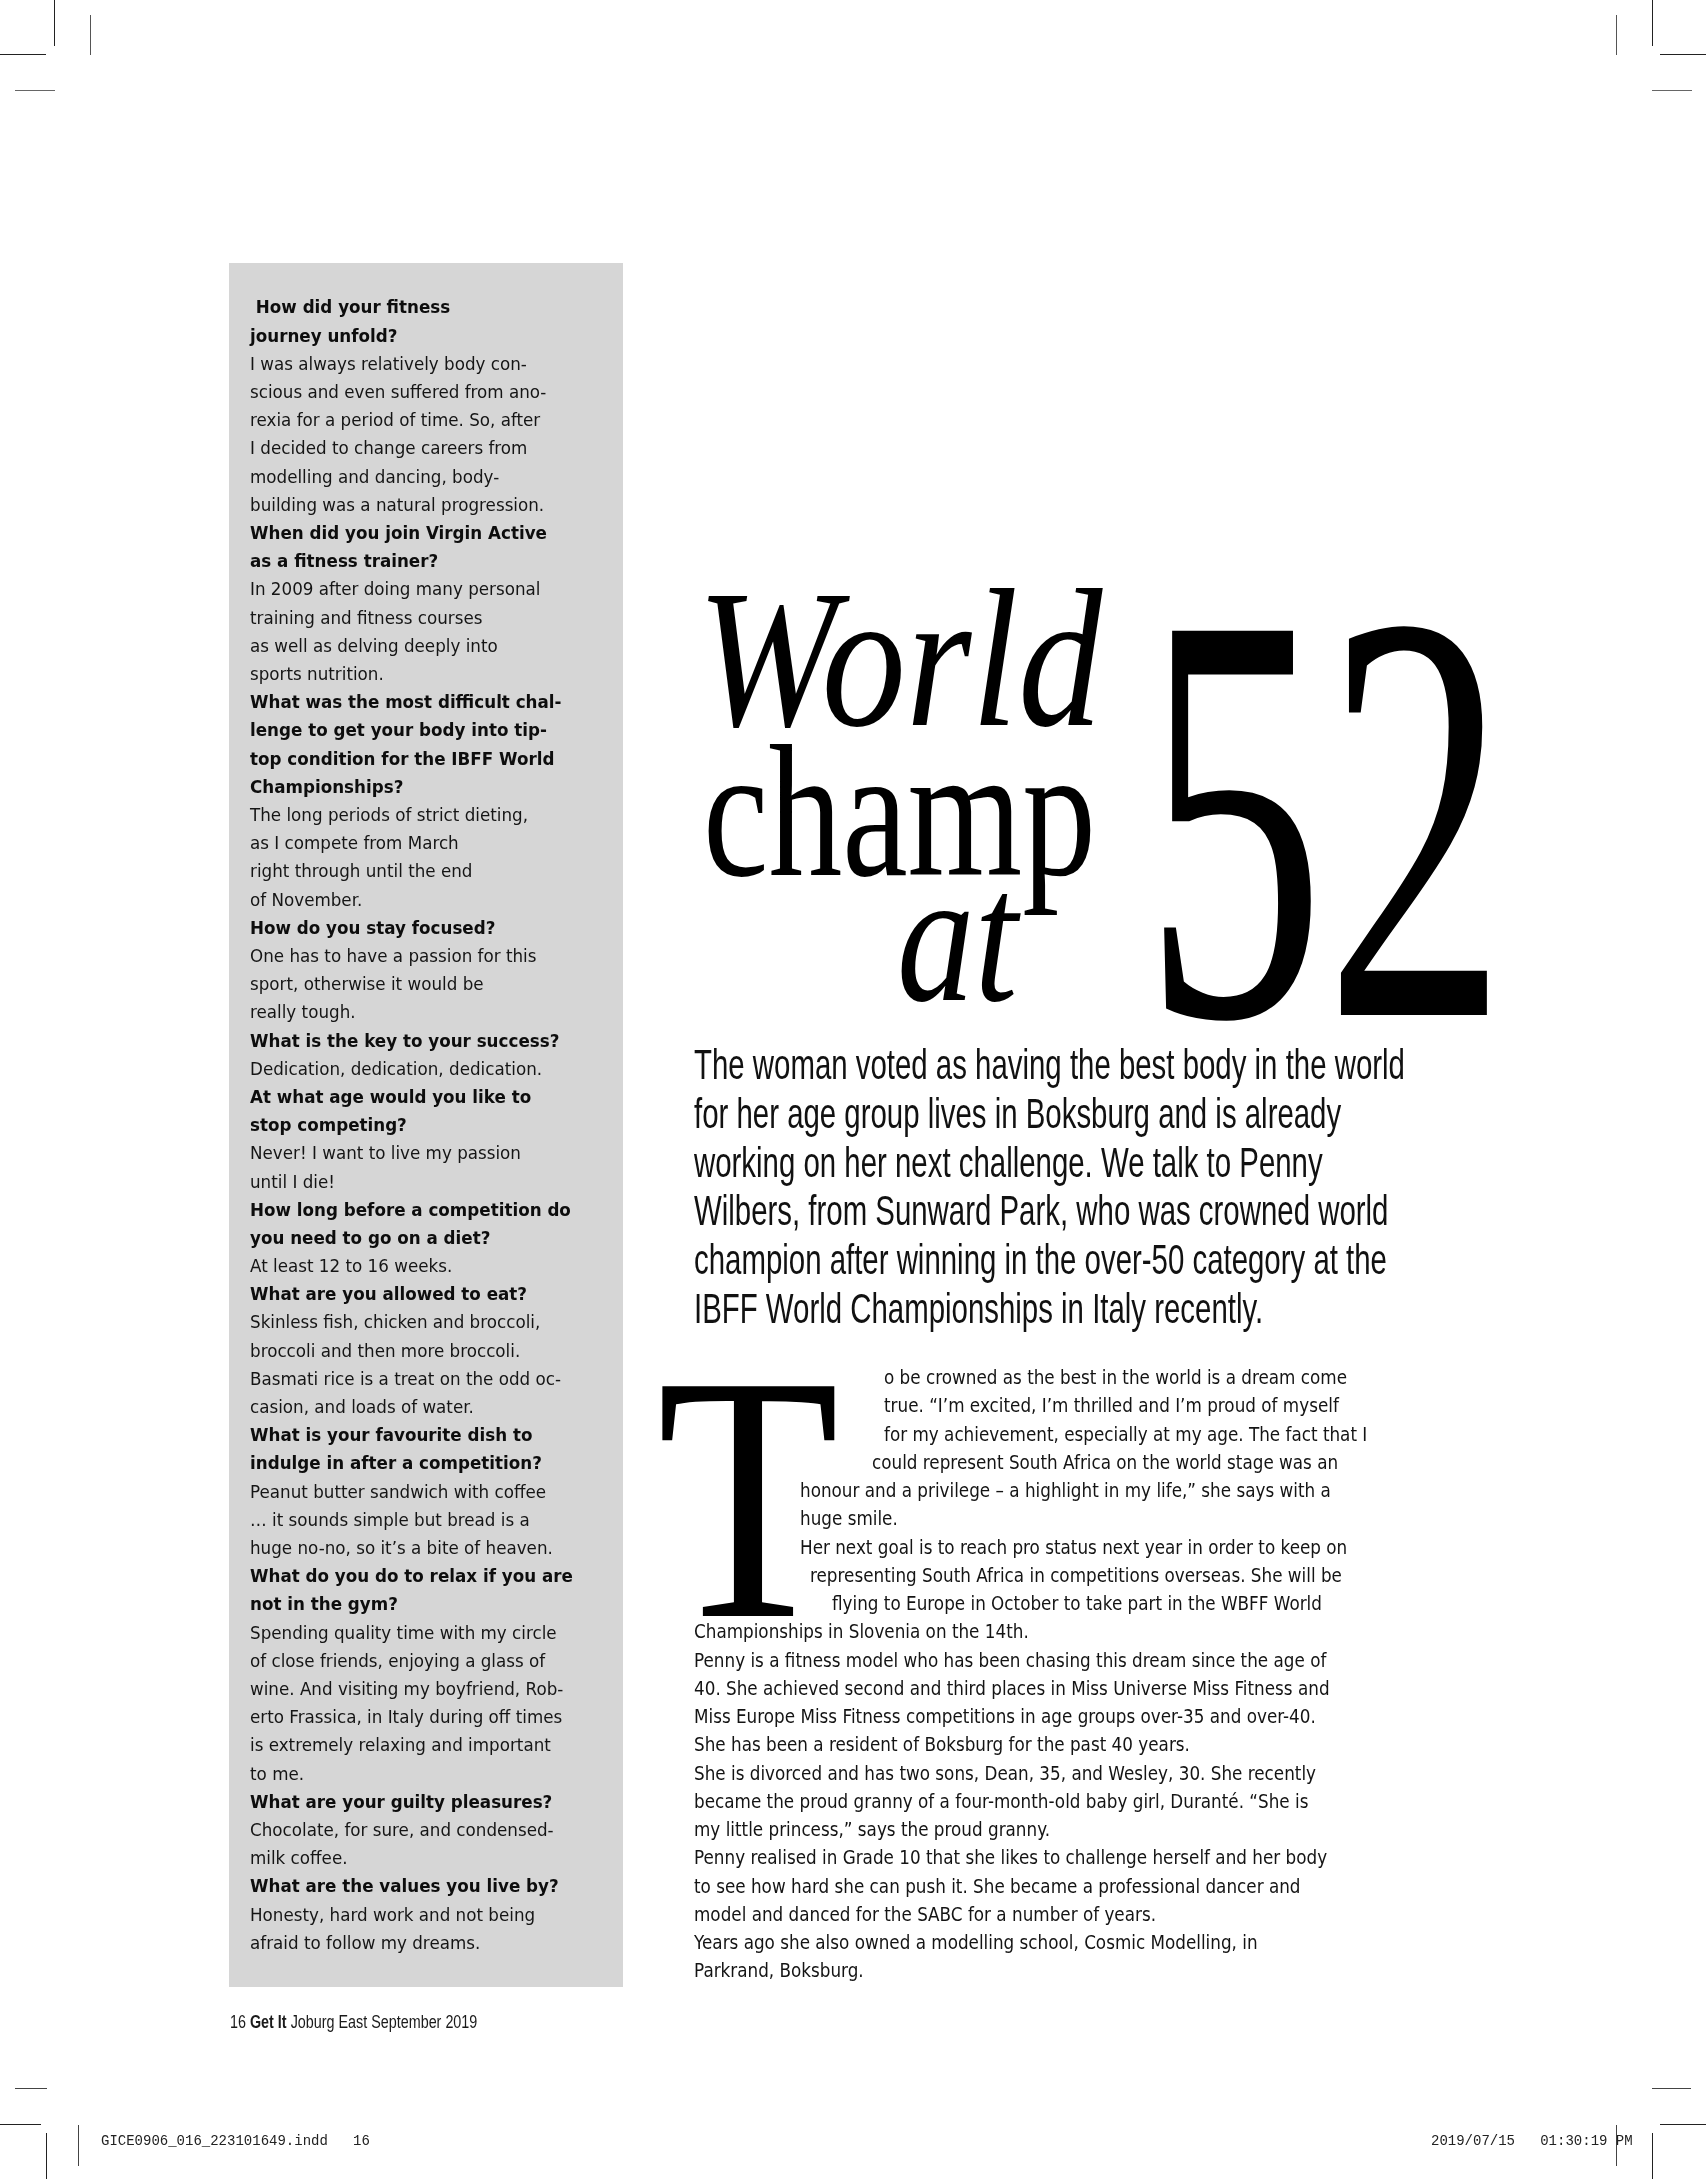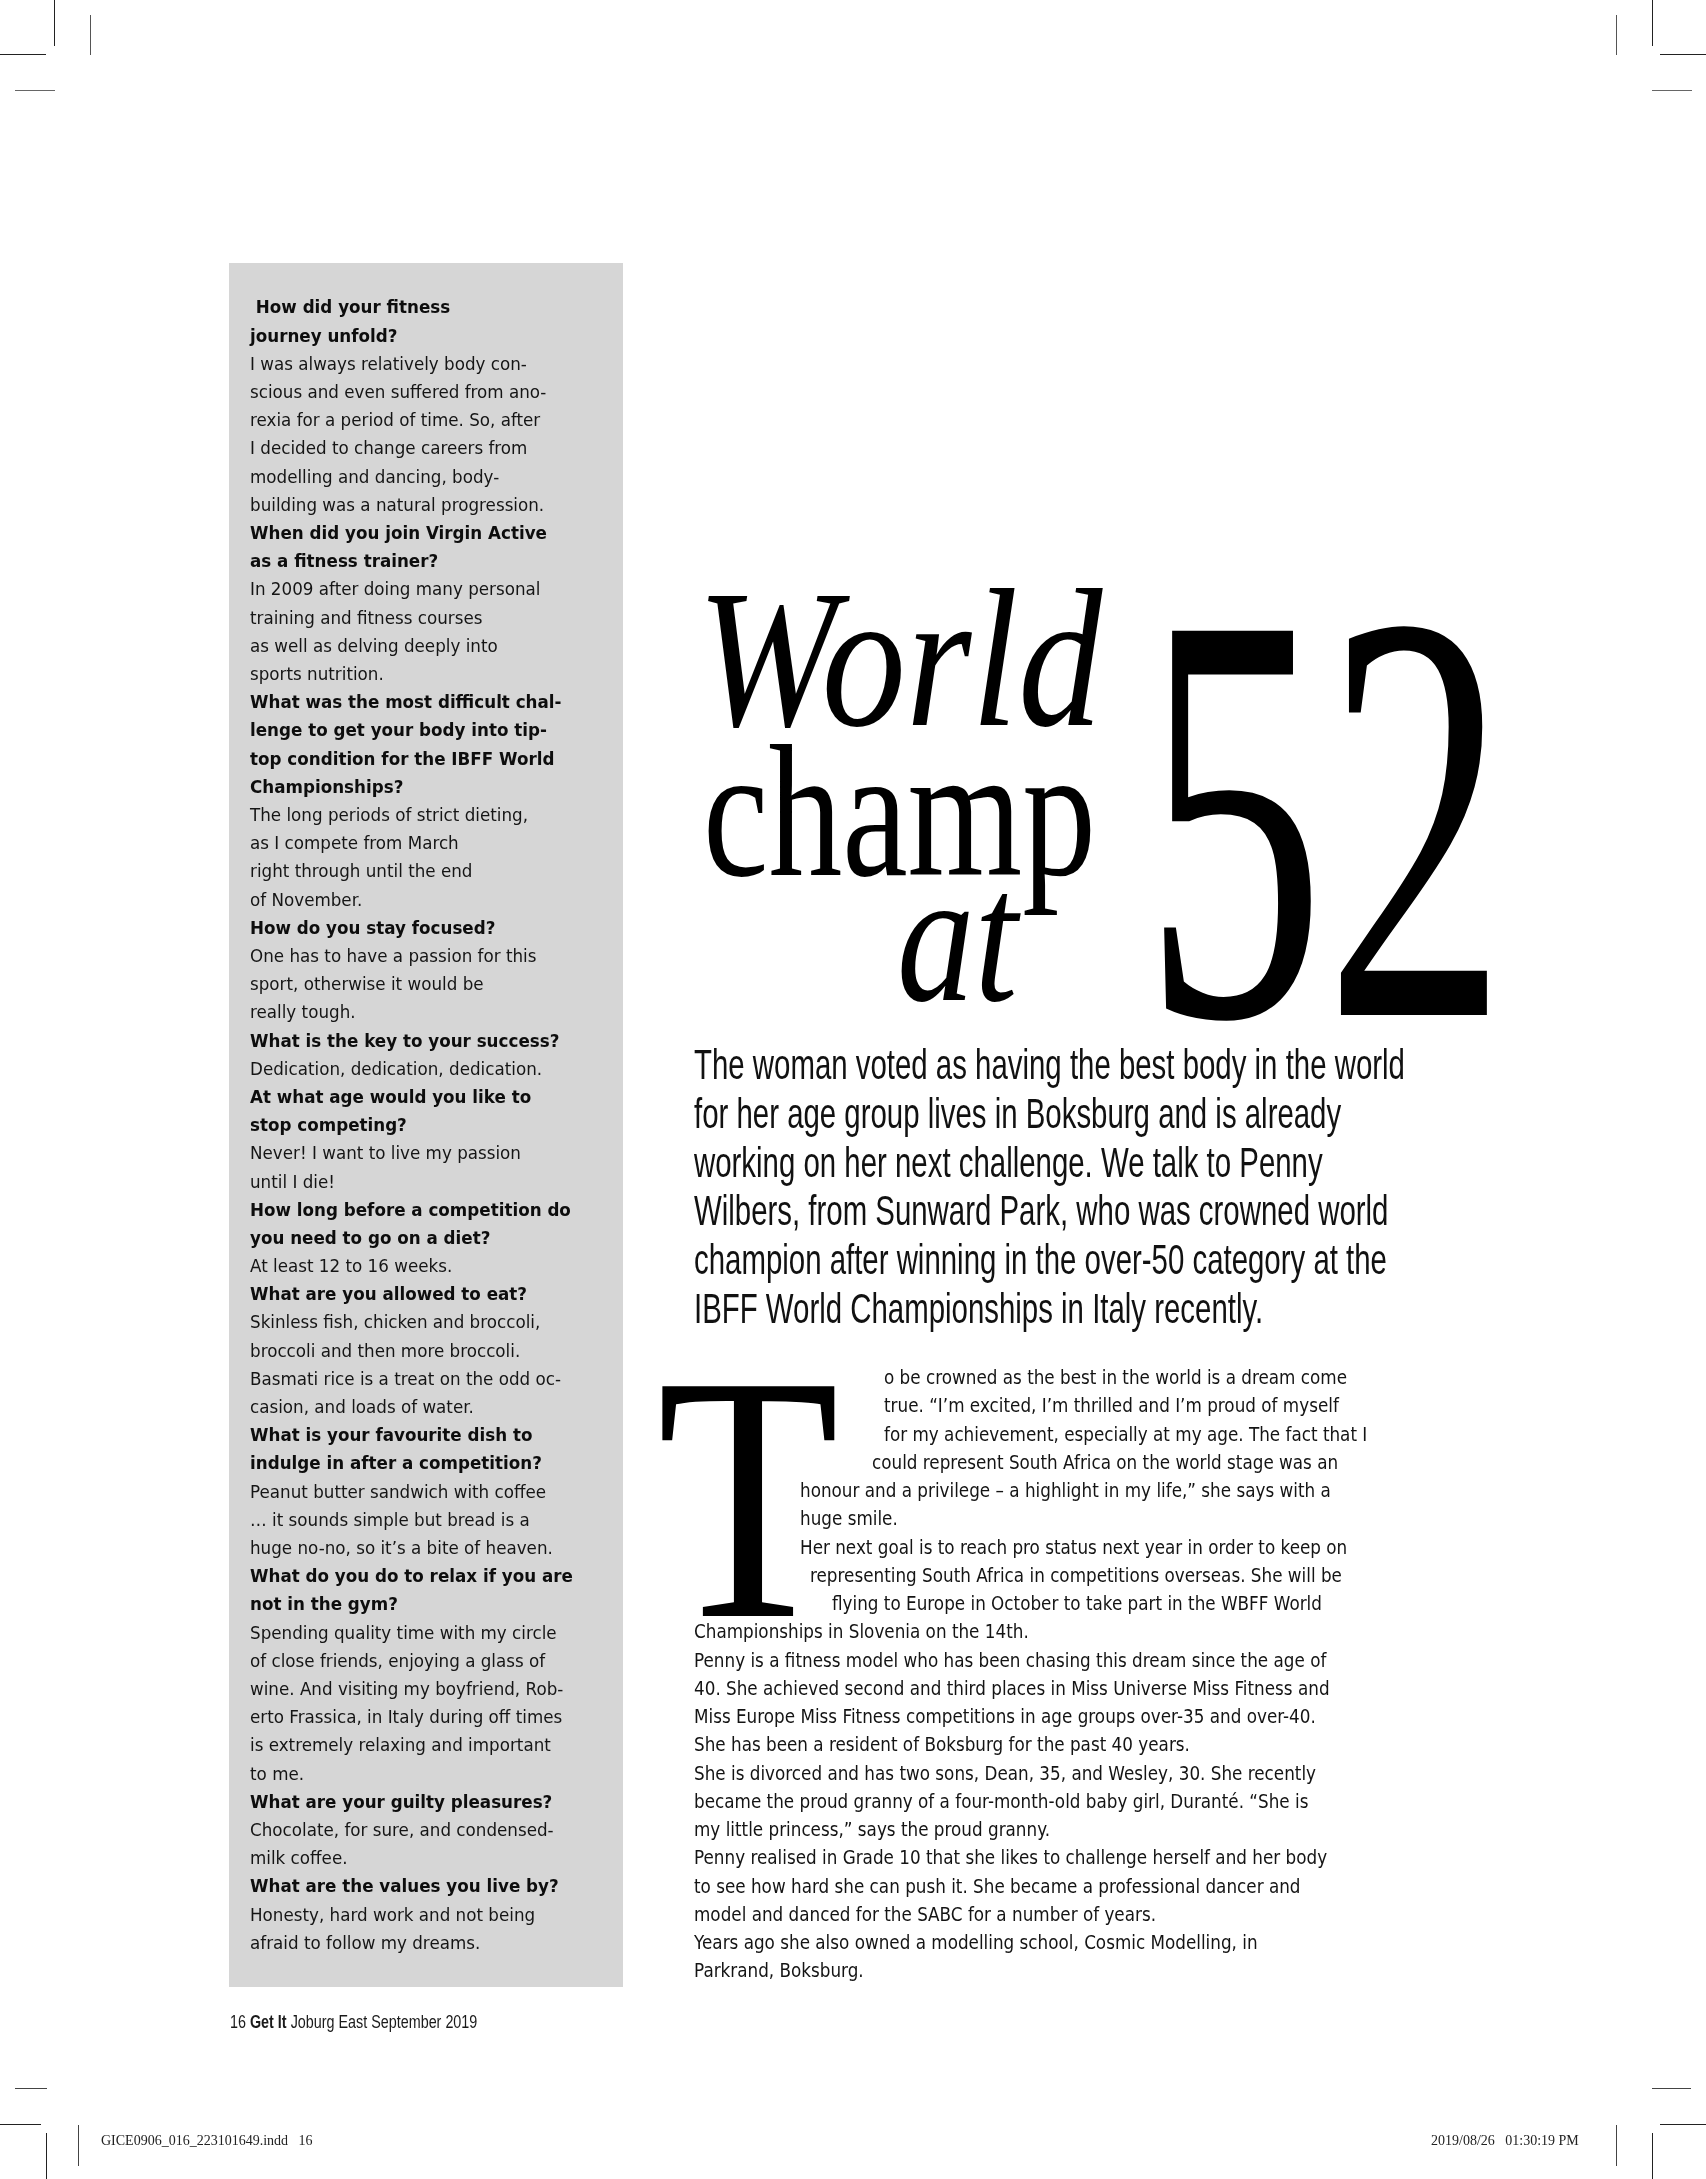--- a/index.html
+++ b/index.html
@@ -32,21 +32,21 @@
     color: #000; transform-origin: left top; transform: scaleX(0.85);
   }
   .footer {
     position: absolute; left: 230px; top: 2012px; white-space: nowrap;
     font-family: "Liberation Sans", sans-serif; font-size: 17.5px; color: #1a1a1a;
     transform-origin: left top; transform: scaleX(0.82);
   }
   .footer b { font-weight: bold; }
   .slug {
     position: absolute; top: 2133px; white-space: nowrap;
-    font-family: Liberation Serif, serif; font-size: 14px; color: #222;
+    font-family: Liberation Mono, monospace; font-size: 14px; color: #222;
   }
 </style>
 </head>
 <body>
 
 <div class="crop" style="left:54px;top:0;width:1.4px;height:46px;"></div>
 <div class="crop" style="left:0;top:54px;width:46px;height:1.4px;"></div>
 <div class="crop" style="left:90px;top:14.8px;width:1.4px;height:40px;background:#555;"></div>
 <div class="crop" style="left:14.8px;top:90px;width:40px;height:1.4px;background:#666;"></div>
 
@@ -169,14 +169,14 @@
     <div class="body-line" style="top: 1956px; left: 694px;">Parkrand, Boksburg.</div>
   </div>
 
 <div class="footer">
   <span>16</span>
   <b>Get It</b>
   <span>Joburg East September 2019</span>
 </div>
 
 <div class="slug" style="left:101px;white-space:pre;">GICE0906_016_223101649.indd   16</div>
-<div class="slug" style="left:1431px;white-space:pre;">2019/08/26   01:30:19 PM</div>
+<div class="slug" style="left:1431px;white-space:pre;">2019/07/15   01:30:19 PM</div>
 
 
 </body></html>

